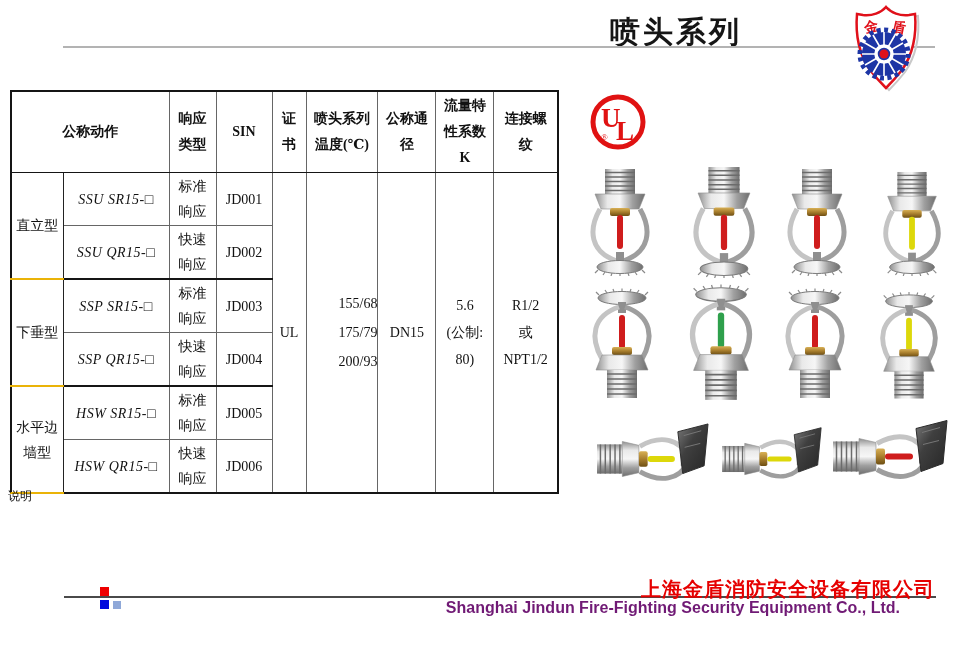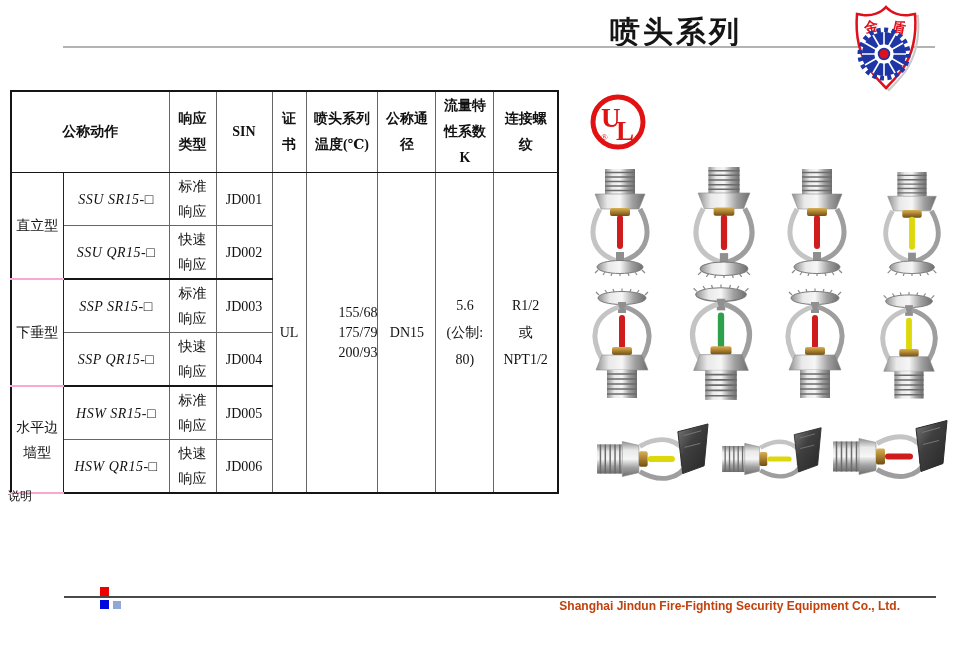--- a/index.html
+++ b/index.html
@@ -12,44 +12,44 @@
   .hline{position:absolute;left:63px;top:46px;width:872px;height:2px;background:#b3b3b3;}
   .shield{position:absolute;left:834px;top:2px;width:104px;height:92px;z-index:3;}
 
   
   table.spec{position:absolute;left:10px;top:90px;border-collapse:collapse;table-layout:fixed;
              font-size:14px;background:#fff;border:2px solid #151515;}
   .spec th,.spec td{border:1px solid #666;text-align:center;vertical-align:middle;padding:0;
                     white-space:pre-line;font-weight:normal;line-height:25px;}
   .spec thead th{height:80px;font-weight:bold;line-height:26px;border-bottom:1.5px solid #151515;margin-top:37px;}
   .spec tbody td{height:52px;}
-  .spec td.cat{border-bottom:2px solid #f9a8d4;border-right:1.5px solid #222;margin-top:19px;}
+  .spec td.cat{border-bottom:2px solid #eab308;border-right:1.5px solid #222;margin-top:19px;}
   .spec tr.grp-end td{border-bottom:2px solid #151515;}
   .spec td.model{letter-spacing:.5px;font-style:italic;}
-  .spec td.lh29{line-height:20px;padding-left:32px;}
+  .spec td.lh29{line-height:29px;padding-left:32px;}
   .spec td.lh27{line-height:27px;}
 
   
   .note-h{position:absolute;left:8px;top:488px;font-size:12px;}
   .note-b{position:absolute;left:8px;top:511px;font-size:17px;}
 
   
   .ulmark{position:absolute;left:589px;top:93px;width:58px;height:58px;}
   .spr{position:absolute;}
 
   
   .f-line{position:absolute;left:64px;top:596px;width:872px;height:2px;background:#4a4a4a;}
   .sq{position:absolute;}
   .sq.red{left:100px;top:587px;width:9px;height:9px;background:#ee0000;}
   .sq.blue{left:100px;top:600px;width:9px;height:9px;background:#0008dd;}
   .sq.lblue{left:113px;top:601px;width:8px;height:8px;background:#8fa8d8;}
   .f-cn{position:absolute;right:25px;top:576px;font-family:"Liberation Sans","DejaVu Sans",sans-serif;
         font-weight:bold;font-size:20px;letter-spacing:1px;color:#e60000;white-space:nowrap;}
   .f-en{position:absolute;right:60px;top:599px;font-family:"Liberation Sans","DejaVu Sans",sans-serif;
-        font-weight:bold;font-size:12px;color:#c2410c;white-space:nowrap;}
+        font-weight:bold;font-size:16px;color:#701a75;white-space:nowrap;}
 </style>
 </head>
 <body>
 
 <div class="page">
 
   <svg width="0" height="0" style="position:absolute" aria-hidden="true">
     <defs>
       <linearGradient id="gV" x1="0" y1="0" x2="1" y2="0">
         <stop offset="0" stop-color="#8f8f8f"></stop>
@@ -321,15 +321,16 @@
     <path d="M45,51 C66,63 86,59 94,42" stroke="#9e9e9e" stroke-width="5" fill="none"></path>
     <rect x="87" y="32" width="9" height="13" fill="#8f8f8f"></rect>
     <polygon points="84,10 115,2 111,45 89,53" fill="url(#gD)" stroke="#2b2b2b" stroke-width="1"></polygon>
     <path d="M90,14L108,9M91,26L107,22" stroke="#777777" stroke-width="1" fill="none"></path>
   </svg>
 
   <div class="sq red"></div>
   <div class="f-line"></div>
   <div class="sq blue"></div>
   <div class="sq lblue"></div>
+  <div class="f-cn">上海金盾消防安全设备有限公司</div>
   <div class="f-en">Shanghai Jindun Fire-Fighting Security Equipment Co., Ltd.</div>
 
 </div>
 
 </body></html>

